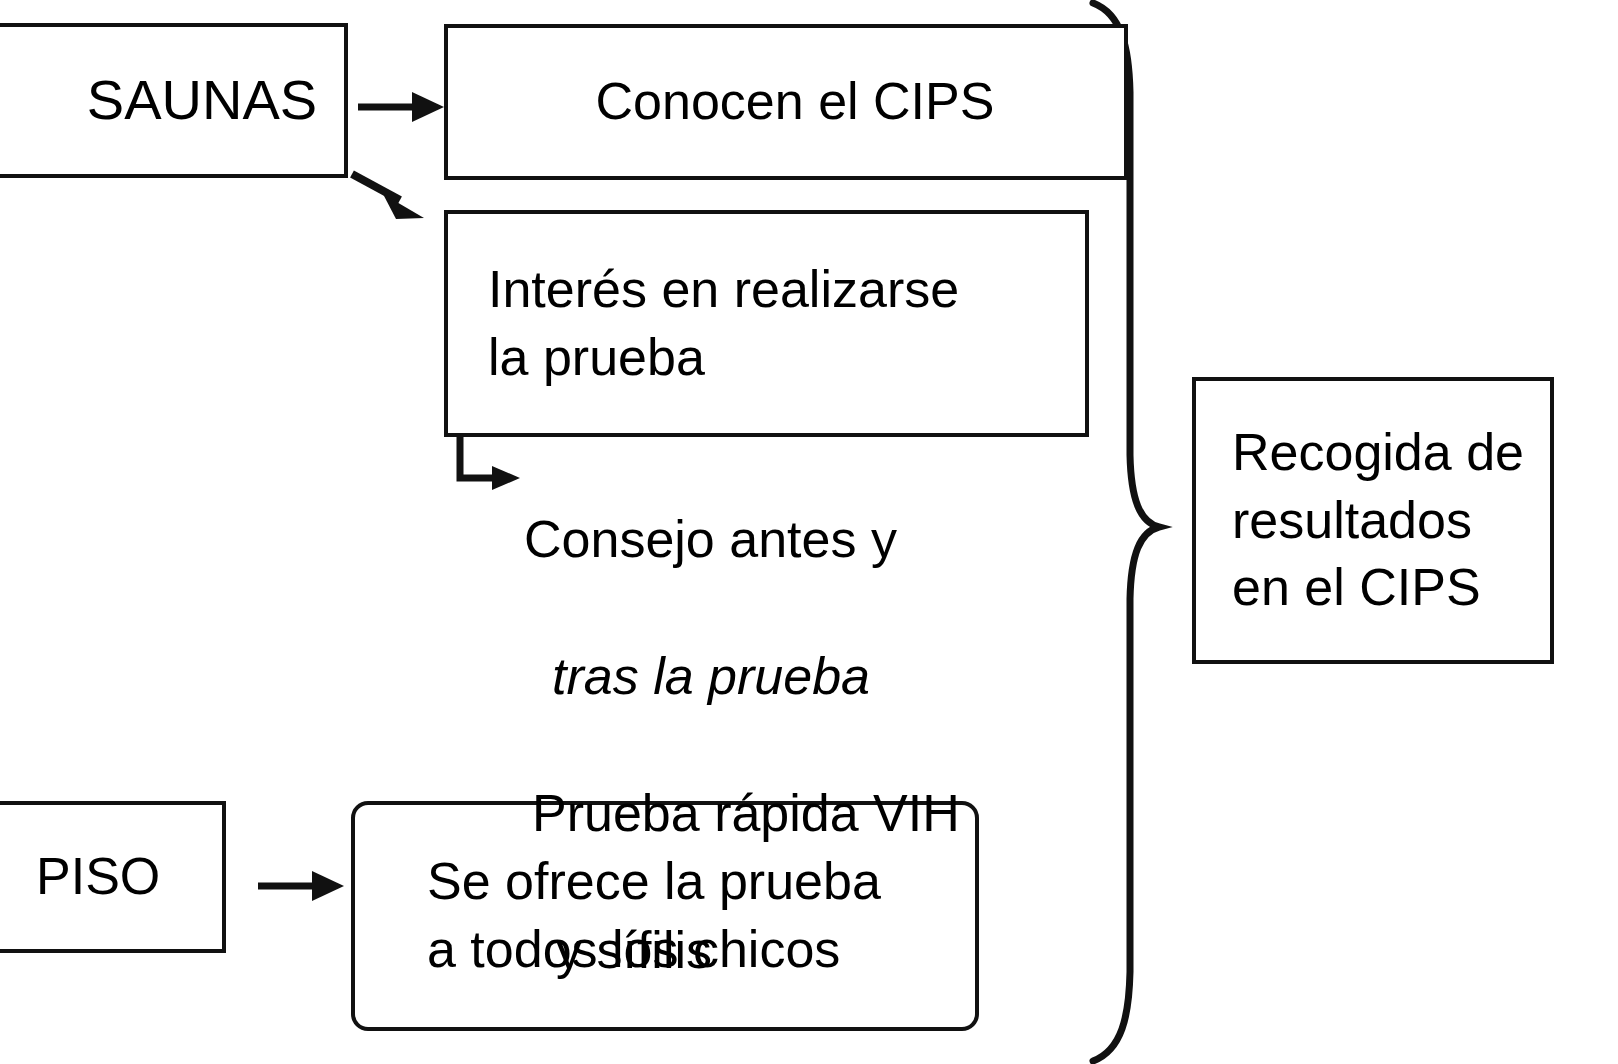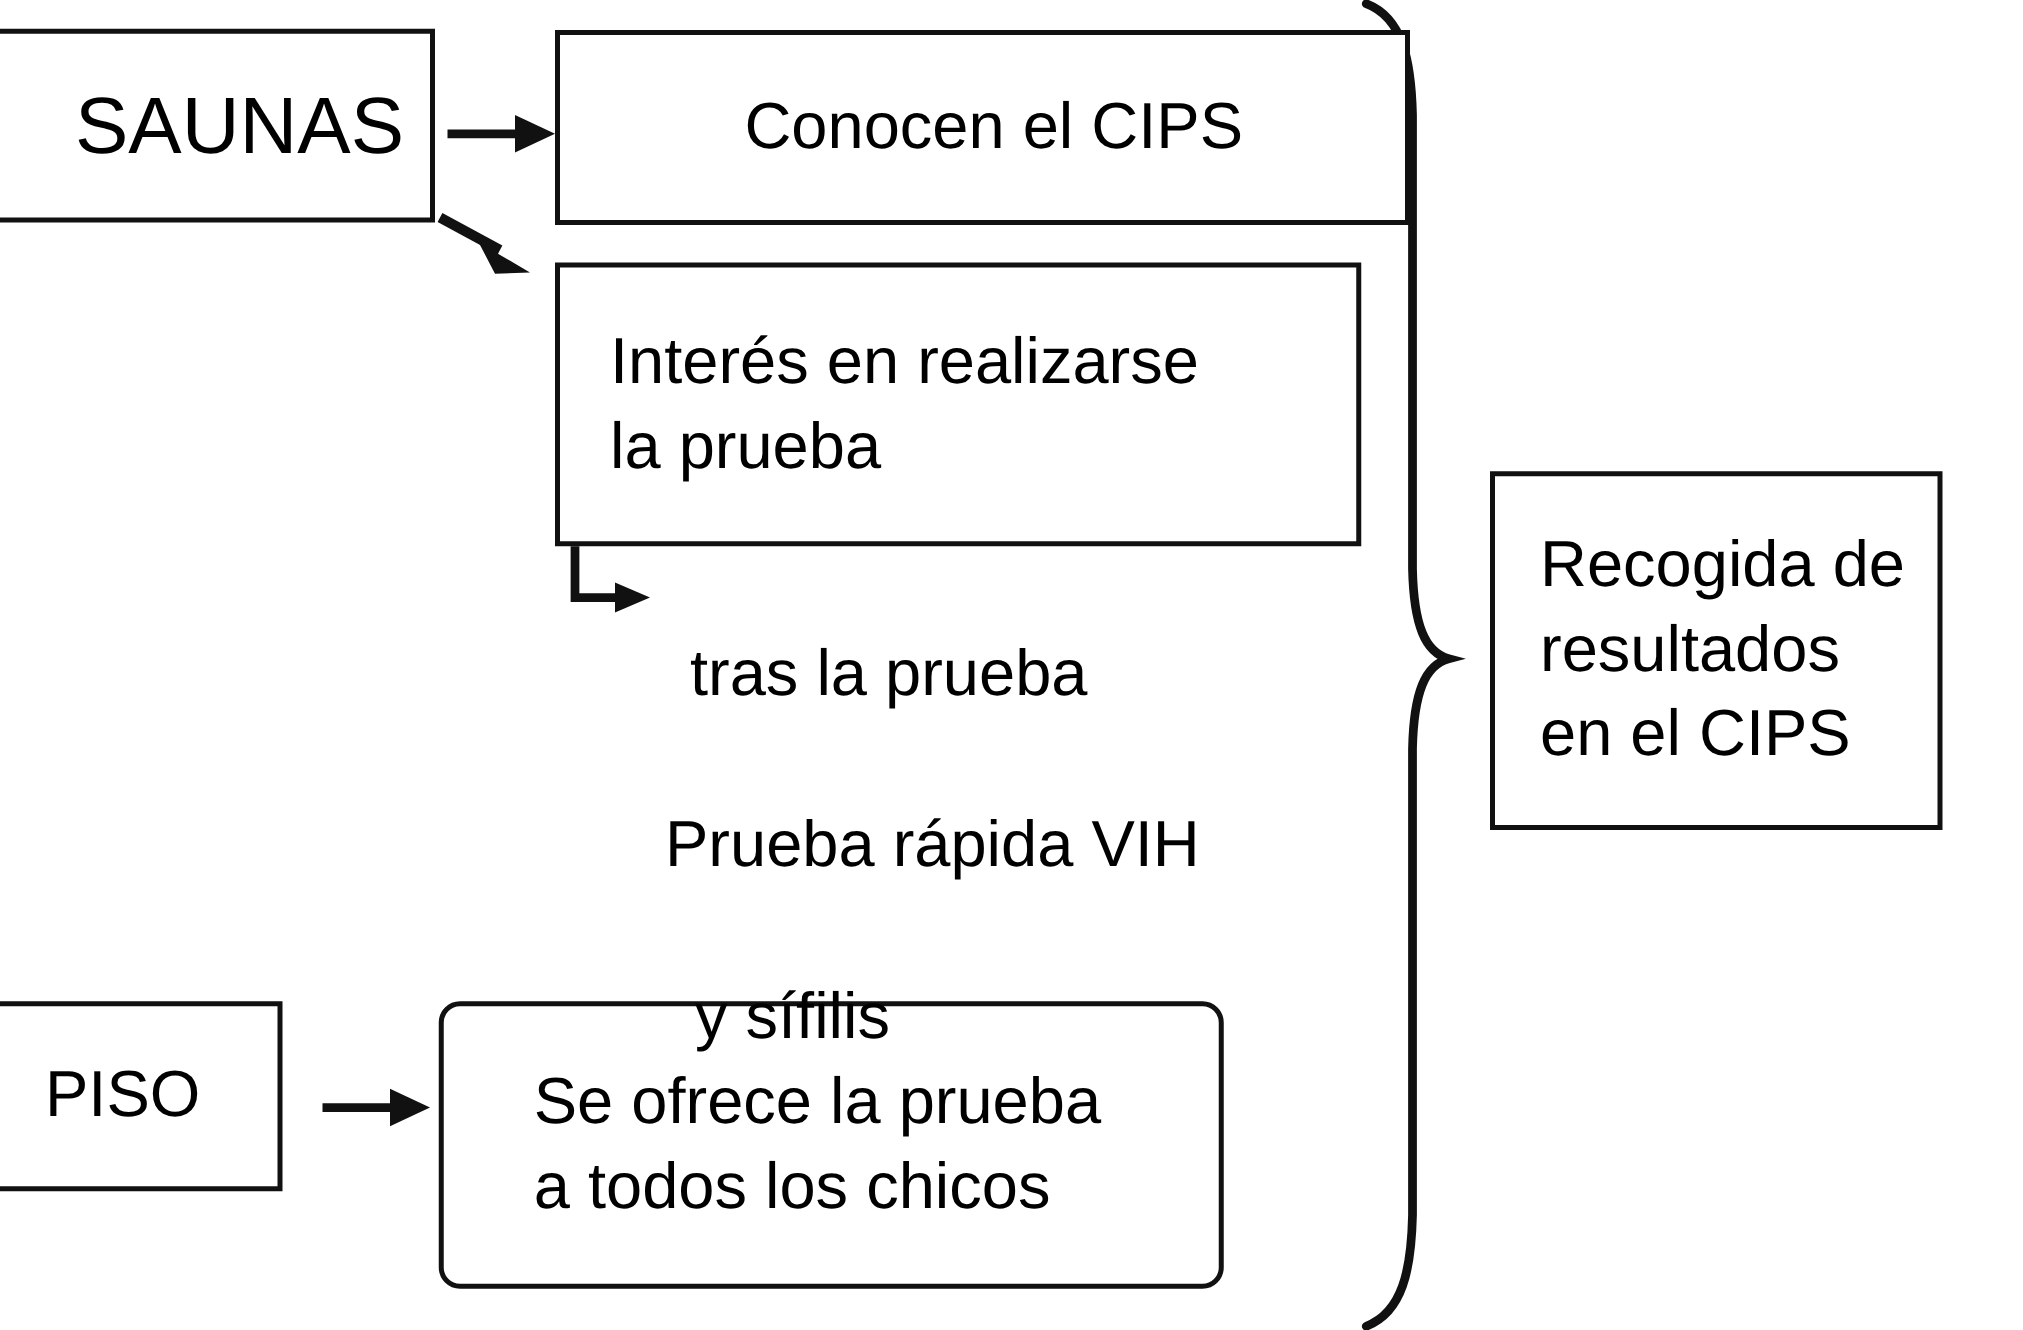--- a/index.html
+++ b/index.html
@@ -34,23 +34,23 @@
   }
   
   #node-saunas {
     left: -4px;
     top: 23px;
     width: 352px;
     height: 155px;
     justify-content: flex-start;
   }
   #node-saunas .label {
-    font-size: 64px;
+    font-size: 56px;
     padding-left: 60px;
-    text-align: left;
+    text-align: center;
   }
   #node-conocen {
     left: 444px;
     top: 24px;
     width: 684px;
     height: 156px;
     justify-content: center;
   }
   #node-conocen .label {
     font-size: 52px;
@@ -115,21 +115,21 @@
     font-size: 52px;
     line-height: 1.32;
     white-space: pre-line;
     text-align: left;
     color: #000000;
   }
   #note-consejo .ln {
     display: block;
   }
   #note-consejo .ln.indent1 { padding-left: 0px; }
-  #note-consejo .ln.indent2 { padding-left: 28px; }
+  #note-consejo .ln.indent2 { padding-left: 28px; font-style: italic; }
   #note-consejo .ln.indent3 { padding-left: 8px; }
   #note-consejo .ln.indent4 { padding-left: 32px; }
   
   #vectors {
     position: absolute;
     left: 0;
     top: 0;
     width: 1618px;
     height: 1064px;
     pointer-events: none;
@@ -195,18 +195,19 @@
 a todos los chicos</span>
   </div>
 
   <div class="node" id="node-recogida">
     <span class="label">Recogida de
 resultados
 en el CIPS</span>
   </div>
 
   <div id="note-consejo">
+    <span class="ln indent1">Consejo antes y</span>
     <span class="ln indent2">tras la   prueba</span>
     <span class="ln indent3">Prueba rápida VIH</span>
     <span class="ln indent4">y sífilis</span>
   </div>
 
 </div>
 
 </body></html>

